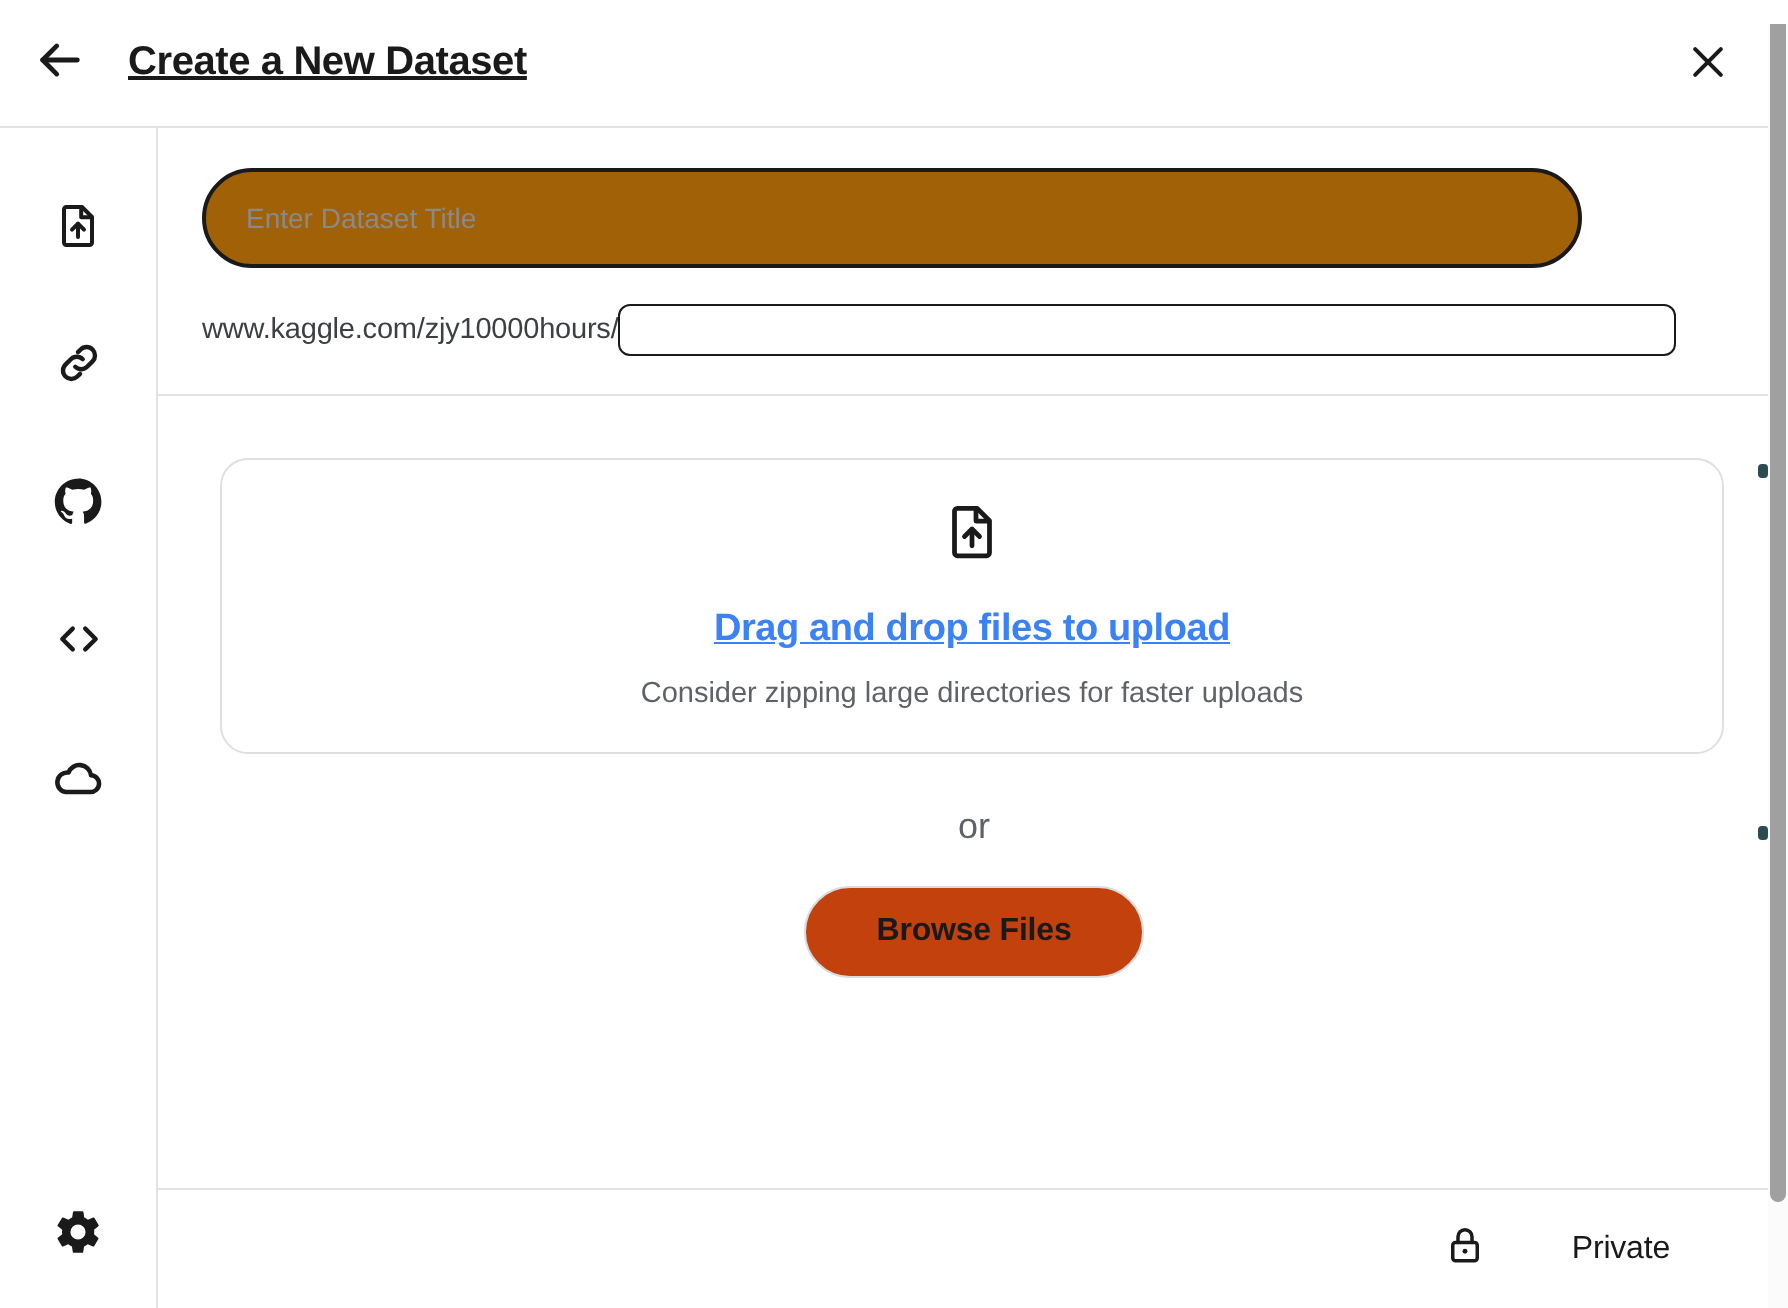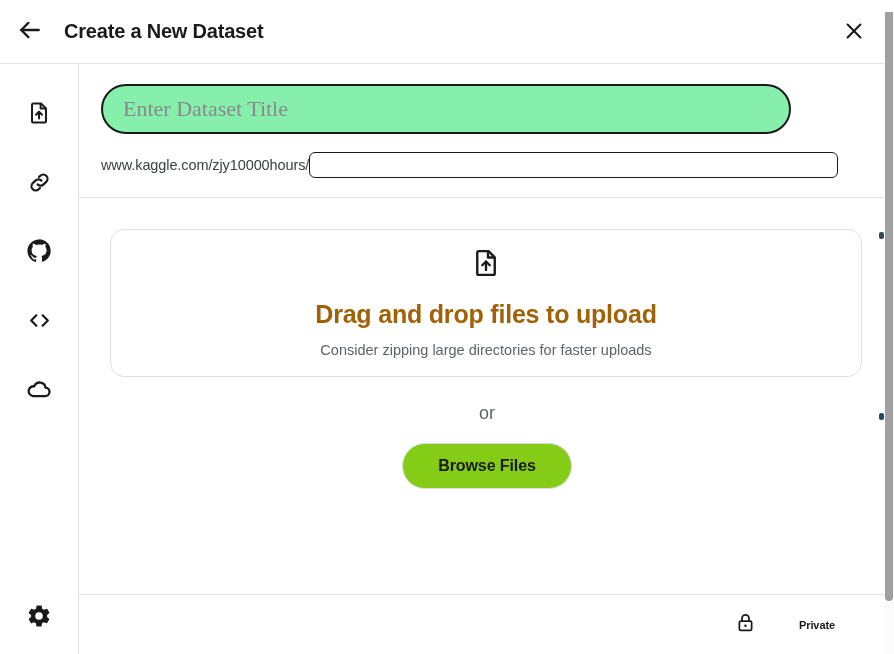--- a/index.html
+++ b/index.html
@@ -42,20 +42,21 @@
     background: transparent;
     border: none;
   }
   .header-title {
     font-size: 20px;
     font-weight: bold;
     letter-spacing: -0.2px;
     color: #1a1a1a;
     margin-left: 10px;
     white-space: nowrap;
+    text-decoration: underline;
   }
   .close-btn {
     position: absolute;
     right: 16px; top: 8px;
     width: 48px; height: 48px;
     display: flex; align-items: center; justify-content: center;
     border-radius: 50%;
     cursor: pointer;
     background: transparent;
     border: none;
@@ -104,25 +105,25 @@
 
   .title-row {
     padding: 20px 24px 0 22px;
   }
   .title-input {
     width: 690px;
     height: 50px;
     border: 2px solid #1a1a1a;
     border-radius: 25px;
     padding: 0 20px;
-    font-size: 22px;
-    font-family: Liberation Serif, serif;
+    font-size: 14px;
+    font-family: Liberation Sans, sans-serif;
     color: #202124;
     outline: none;
-    background: #86efac;
+    background: #a16207;
   }
   .title-input::placeholder { color: #8a8a8a; }
 
   .url-row {
     display: flex;
     align-items: center;
     padding: 12px 10px 0 22px;
     height: 50px;
   }
   .url-prefix {
@@ -162,25 +163,26 @@
     border-radius: 14px;
     display: flex;
     flex-direction: column;
     align-items: center;
     justify-content: center;
     background: #fff;
     cursor: pointer;
   }
   .dropzone-icon { margin-bottom: 18px; }
   .dropzone-title {
-    font-size: 25px;
+    font-size: 19px;
     font-weight: bold;
-    color: #a16207;
+    color: #3b82f6;
     letter-spacing: -0.2px;
     margin-bottom: 13px;
+    text-decoration: underline;
   }
   .dropzone-sub {
     font-size: 14.5px;
     color: #5f6368;
     text-align: right;
   }
 
   .or-text {
     text-align: center;
     font-size: 18px;
@@ -191,21 +193,21 @@
   .browse-wrap {
     display: flex;
     justify-content: center;
     margin-top: 19px;
   }
   .browse-btn {
     width: 170px;
     height: 46px;
     border: 1px solid #dadce0;
     border-radius: 23px;
-    background: #84cc16;
+    background: #c2410c;
     font-size: 16px;
     font-weight: bold;
     color: #1a1a1a;
     font-family: "Liberation Sans", sans-serif;
     cursor: pointer;
     letter-spacing: -0.1px;
   }
 
   
   .footer {
@@ -224,22 +226,22 @@
   .privacy-toggle {
     display: flex;
     align-items: center;
     gap: 11px;
     cursor: pointer;
     padding: 8px 10px;
     border-radius: 20px;
     margin-right: 27px;
   }
   .privacy-label {
-    font-size: 11px;
-    font-weight: bold;
+    font-size: 16px;
+    font-weight: normal;
     color: #1a1a1a;
     letter-spacing: -0.1px;
     margin-left: 32px;
   }
   .create-btn {
     width: 112px;
     height: 46px;
     border: none;
     border-radius: 23px;
     background: #b3b3b3;

